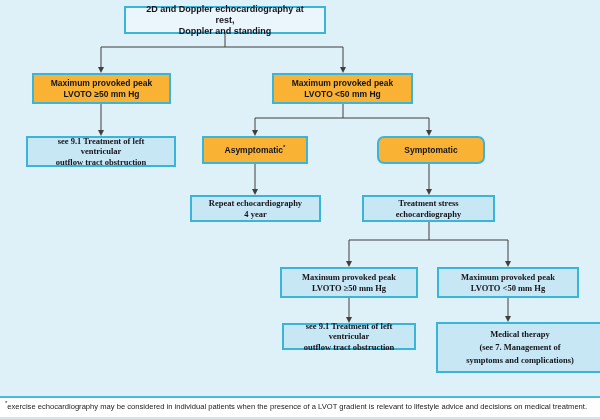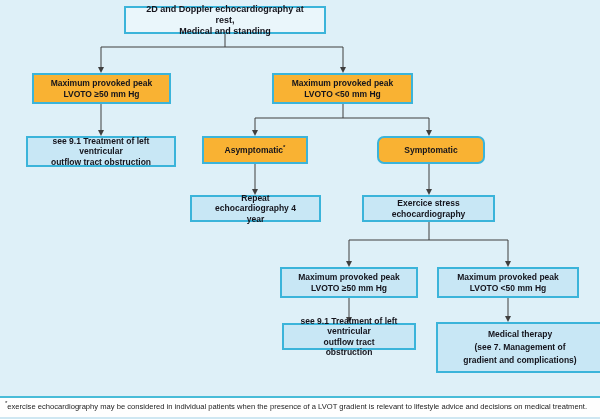--- a/index.html
+++ b/index.html
@@ -13,21 +13,21 @@
   }
   #connectors{position:absolute;left:0;top:0;}
   .node{
     position:absolute;box-sizing:border-box;
     border:2px solid #3bb4da;
     display:flex;flex-direction:column;justify-content:center;align-items:center;
     text-align:center;font-size:8.5px;line-height:10.5px;font-weight:600;
     padding:1px 16px;
   }
   .orange{background:#f9b233;}
-  .blue{background:#c8e7f5;}
+  .blue{background:#c8e7f5;font-family:Liberation Serif, serif;}
   .plain{background:#eaf6fb;}
   sup.mark{font-size:6px;vertical-align:super;line-height:0;}
   
   #n-root          {left:124px;top:6px;  width:202px;height:28px;font-weight:700;font-size:9px;line-height:11px;}
   #n-lvoto-ge50    {left:32px; top:73px; width:139px;height:31px;}
   #n-lvoto-lt50    {left:272px;top:73px; width:141px;height:31px;}
   #n-treat-left    {left:26px; top:136px;width:150px;height:31px;}
   #n-asymptomatic  {left:202px;top:136px;width:106px;height:28px;}
   #n-symptomatic   {left:377px;top:136px;width:108px;height:28px;border-radius:7px;}
   #n-repeat        {left:190px;top:195px;width:131px;height:27px;}
@@ -69,21 +69,21 @@
         <polygon points="426,189 432,189 429,195"></polygon>
         <polygon points="346,261 352,261 349,267"></polygon>
         <polygon points="505,261 511,261 508,267"></polygon>
         <polygon points="346,317 352,317 349,323"></polygon>
         <polygon points="505,316 511,316 508,322"></polygon>
       </g>
     </svg>
 
     <div class="node plain" id="n-root">
       <span>2D and Doppler echocardiography at rest,</span>
-      <span>Medical and standing</span>
+      <span>Doppler and standing</span>
     </div>
 
     <div class="node orange" id="n-lvoto-ge50">
       <span>Maximum provoked peak</span>
       <span>LVOTO ≥50 mm Hg</span>
     </div>
 
     <div class="node orange" id="n-lvoto-lt50">
       <span>Maximum provoked peak</span>
       <span>LVOTO &lt;50 mm Hg</span>
@@ -100,40 +100,40 @@
 
     <div class="node orange" id="n-symptomatic">
       <span>Symptomatic</span>
     </div>
 
     <div class="node blue" id="n-repeat">
       <span>Repeat echocardiography 4 year</span>
     </div>
 
     <div class="node blue" id="n-exercise">
-      <span>Exercice stress echocardiography</span>
+      <span>Treatment stress echocardiography</span>
     </div>
 
     <div class="node blue" id="n-stress-ge50">
       <span>Maximum provoked peak</span>
       <span>LVOTO ≥50 mm Hg</span>
     </div>
 
     <div class="node blue" id="n-stress-lt50">
       <span>Maximum provoked peak</span>
       <span>LVOTO &lt;50 mm Hg</span>
     </div>
 
     <div class="node blue" id="n-treat-bottom">
       <span>see 9.1 Treatment of left ventricular</span>
       <span>outflow tract obstruction</span>
     </div>
 
     <div class="node blue" id="n-medical">
       <span>Medical therapy</span>
       <span>(see 7. Management of</span>
-      <span>gradient and complications)</span>
+      <span>symptoms and complications)</span>
     </div>
 
   </div>
 
   <div id="footnote"><sup class="mark">*</sup><span>exercise echocardiography may be considered in individual patients when the presence of a LVOT gradient is relevant to lifestyle advice and decisions on medical treatment.</span></div>
 </div>
 
 </body></html>

